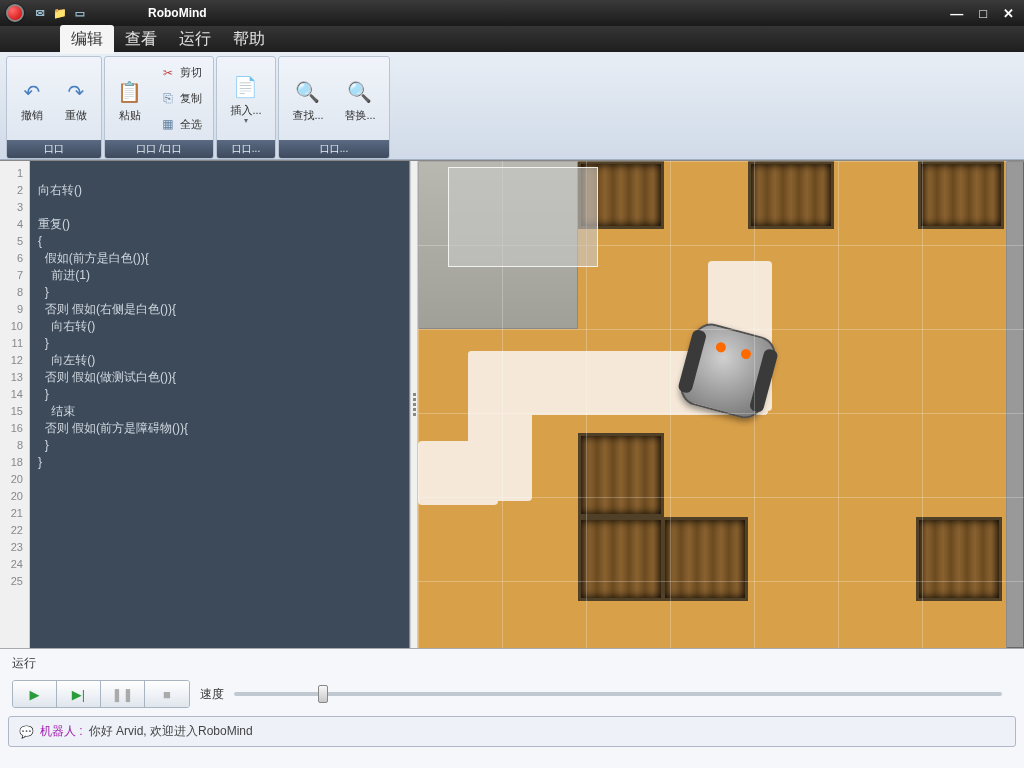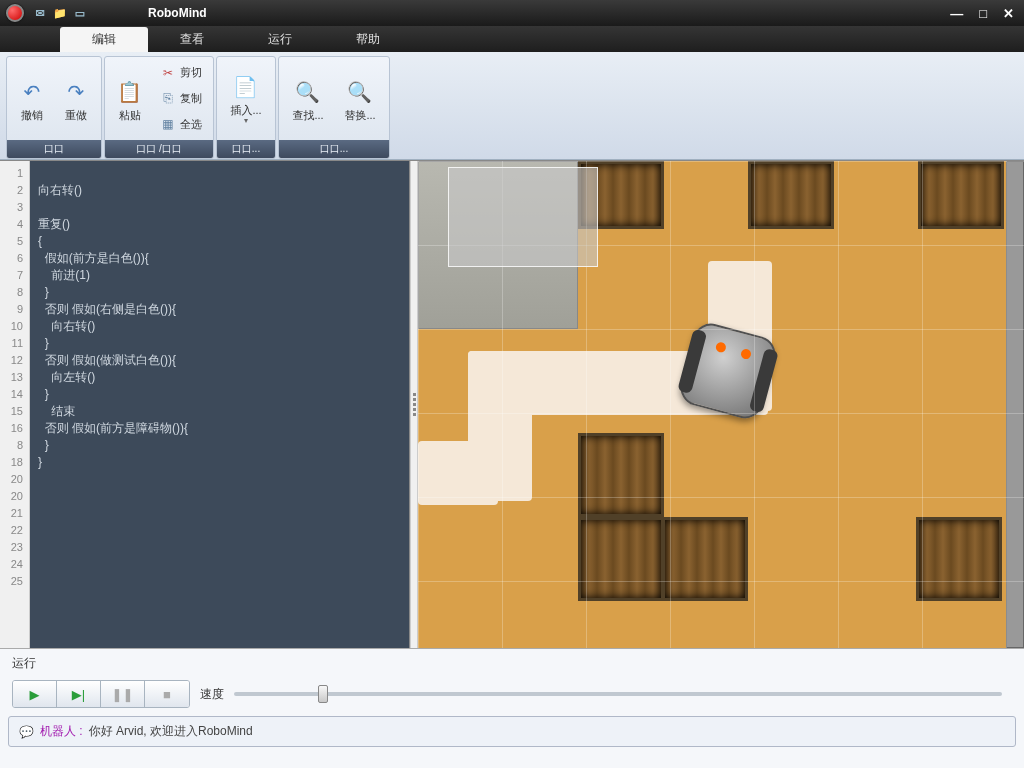--- a/index.html
+++ b/index.html
@@ -9,21 +9,21 @@
 .titlebar { height: 26px; background: linear-gradient(#3a3a3a, #1a1a1a); display: flex; align-items: center; color: #fff; font-size: 12px; font-weight: bold; padding: 0 6px; }
 .titlebar .logo { width: 18px; height: 18px; border-radius: 50%; background: radial-gradient(circle at 30% 30%, #ff6b6b, #c00); border: 2px solid #888; margin-right: 8px; box-shadow: 0 0 2px #000; }
 .titlebar .qat { display: flex; gap: 4px; margin-right: 20px; }
 .titlebar .qat-icon { width: 16px; height: 14px; display: flex; align-items: center; justify-content: center; font-size: 11px; color: #9bc; }
 .titlebar .title { flex: 1; text-align: left; padding-left: 40px; }
 .titlebar .win-ctrls { display: flex; gap: 8px; font-size: 13px; }
 .titlebar .win-btn { cursor: pointer; padding: 0 4px; }
 
 
 .menubar { height: 26px; background: linear-gradient(#353535, #1e1e1e); display: flex; align-items: center; padding-left: 60px; }
-.menu-item { color: #e0e0e0; font-size: 12px; padding: 4px 32px; cursor: pointer; }
+.menu-item { color: #e0e0e0; font-size: 16px; padding: 4px 11px; cursor: pointer; }
 .menu-item.active { background: #f5f5f5; color: #333; border-radius: 3px 3px 0 0; }
 
 
 .ribbon { height: 108px; background: linear-gradient(#e8eef5, #d0dae8); border-bottom: 1px solid #a0b0c0; display: flex; padding: 4px 6px 0 6px; gap: 2px; }
 .ribbon-group { border: 1px solid #b8c4d4; border-radius: 3px; background: linear-gradient(#f0f4fa, #dce4ee); display: flex; flex-direction: column; }
 .ribbon-group-body { display: flex; padding: 3px; flex: 1; }
 .ribbon-group-label { height: 18px; background: linear-gradient(#5a6a82, #3e4a5e); color: #e8eef5; font-size: 10px; text-align: center; line-height: 18px; border-radius: 0 0 2px 2px; }
 .ribbon-btn-big { width: 44px; display: flex; flex-direction: column; align-items: center; justify-content: center; padding: 4px 2px; cursor: pointer; border: 1px solid transparent; border-radius: 2px; }
 .ribbon-btn-big .ricon { width: 30px; height: 30px; display: flex; align-items: center; justify-content: center; font-size: 20px; margin-bottom: 2px; }
 .ribbon-btn-big .rlabel { font-size: 11px; color: #333; text-align: center; line-height: 12px; }
@@ -200,22 +200,22 @@
         <div class="code-line">向右转()</div>
         <div class="code-line"></div>
         <div class="code-line">重复()</div>
         <div class="code-line">{</div>
         <div class="code-line">  假如(前方是白色()){</div>
         <div class="code-line">    前进(1)</div>
         <div class="code-line">  }</div>
         <div class="code-line">  否则 假如(右侧是白色()){</div>
         <div class="code-line">    向右转()</div>
         <div class="code-line">  }</div>
+        <div class="code-line">    向左转()</div>
         <div class="code-line">  否则 假如(做测试白色()){</div>
-        <div class="code-line">    向左转()</div>
         <div class="code-line">  }</div>
         <div class="code-line">    结束</div>
         <div class="code-line">  否则 假如(前方是障碍物()){</div>
         <div class="code-line">  }</div>
         <div class="code-line">}</div>
         <div class="code-line"></div>
         <div class="code-line"></div>
         <div class="code-line"></div>
         <div class="code-line"></div>
         <div class="code-line"></div>

